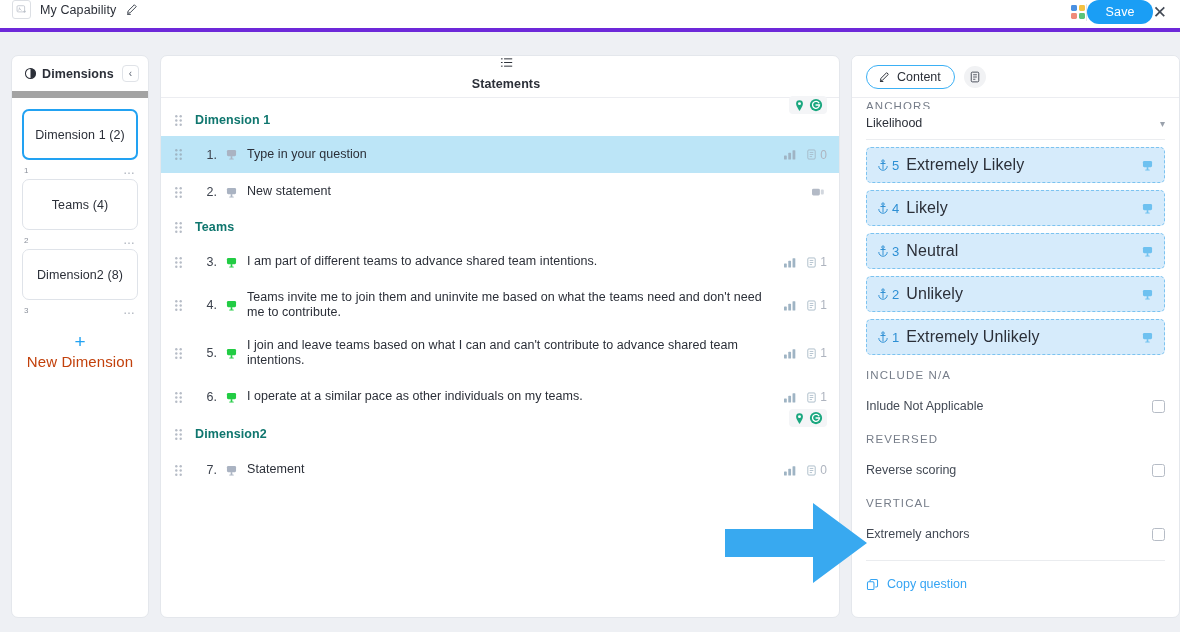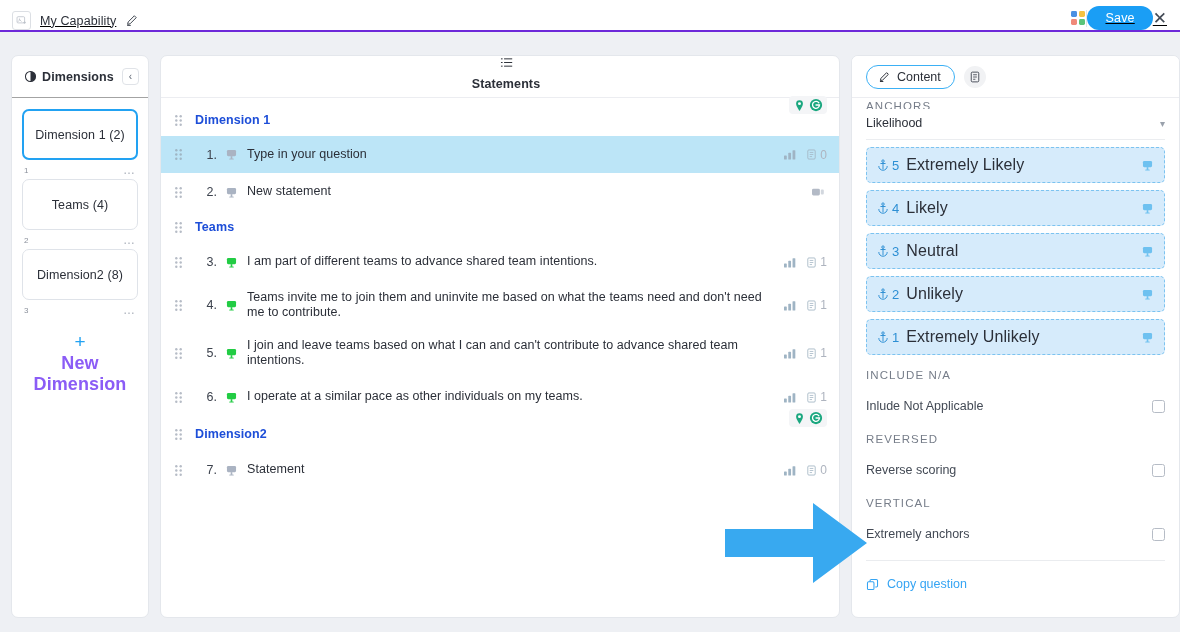--- a/index.html
+++ b/index.html
@@ -7,23 +7,22 @@
     width: 1180px; height: 632px;
     background: #eef0f4;
     font-family: "Liberation Sans", sans-serif;
     overflow: hidden;
   }
 
   
   .topbar {
     position: absolute; left: 0; top: 0; width: 1180px; height: 32px;
     background: #ffffff;
-    display: flex; align-items: flex-end;
-    border-bottom: 2px solid #6d28d9;
-    text-decoration: underline;
+    display: flex; align-items: flex-start;
+    border-bottom: 4px solid #6d28d9;
   }
   .tb-left { display: flex; align-items: center; gap: 9px; padding-left: 12px; }
   .thumb-box {
     width: 19px; height: 19px; border: 1px solid #dcdfe4; border-radius: 3px;
     display: flex; align-items: center; justify-content: center;
     background: #fff;
   }
   .page-title { font-size: 12.5px; color: #2b2f38; font-weight: 400; letter-spacing: .1px; }
   .tb-right { margin-left: auto; display: flex; align-items: center; padding-right: 13px; }
   .tb-divider { width: 1px; height: 17px; background: #e2e5ea; }
@@ -34,21 +33,21 @@
   }
   .close-x { font-size: 17px; color: #434a55; cursor: pointer; line-height: 1; font-weight: 300; }
 
   
   .panel { position: absolute; background: #fff; border: 1px solid #e4e7ec; border-radius: 7px; }
 
   
   .p-dim { left: 11px; top: 55px; width: 138px; height: 563px; overflow: hidden; }
   .dim-head {
     height: 42px; display: flex; align-items: center; gap: 5px;
-    padding: 0 9px 0 12px; border-bottom: 1px solid #a3a3a3;
+    padding: 0 9px 0 12px; border-bottom: 7px solid #a3a3a3;
   }
   .dim-head-title { font-size: 12.5px; font-weight: bold; color: #2b2f38; letter-spacing: .1px; }
   .collapse-btn {
     margin-left: auto; width: 17px; height: 17px; border: 1px solid #e0e3e8;
     border-radius: 4px; display: flex; align-items: center; justify-content: center;
     font-size: 10px; color: #5a6270; cursor: pointer; background: #fff;
   }
   .dim-body { padding: 11px 10px 0 10px; }
   .dim-card {
     height: 51px; border: 1px solid #dfe3e9; border-radius: 7px;
@@ -58,37 +57,37 @@
   }
   .dim-card.sel { border: 2px solid #22a2f2; }
   .dim-meta {
     display: flex; align-items: center; justify-content: space-between;
     padding: 1px 2px 0 2px; height: 19px;
   }
   .dim-idx { font-size: 8px; color: #8a909b; }
   .dim-dots { font-size: 12px; color: #a7adb8; letter-spacing: 1px; cursor: pointer; line-height: 8px; }
   .new-dim { margin-top: 14px; text-align: center; cursor: pointer; }
   .new-dim .plus { font-size: 19px; color: #22a2f2; line-height: 17px; font-weight: 300; }
-  .new-dim .lbl { font-size: 18px; color: #8b5cf6; font-weight: 700; margin-top: 3px; letter-spacing: .1px; }
+  .new-dim .lbl { font-size: 15px; color: #c2410c; font-weight: 400; margin-top: 3px; letter-spacing: .1px; }
 
   
   .p-stm { left: 160px; top: 55px; width: 680px; height: 563px; overflow: hidden; }
   .stm-head {
     height: 42px; display: flex; align-items: center; gap: 8px; padding-left: 12px;
     border-bottom: 1px solid #ecedf1;
     flex-direction: column;
   }
   .stm-head-title { font-size: 12.5px; font-weight: bold; color: #2b2f38; letter-spacing: .1px; }
 
   .row { display: flex; align-items: center; position: relative; padding: 0 12px 0 14px; }
   .row.grp { height: 32px; }
   .row.item { min-height: 36px; }
   .row.sel { background: #bce5f7; }
   .handle { width: 9px; flex: 0 0 9px; display: flex; align-items: center; }
-  .grp-label { font-size: 12.5px; font-weight: bold; color: #1d4ed8; margin-left: 11px; letter-spacing: .1px; }
+  .grp-label { font-size: 12.5px; font-weight: bold; color: #0f766e; margin-left: 11px; letter-spacing: .1px; }
   .num { font-size: 12.5px; color: #3c424d; width: 19px; text-align: right; margin-left: 14px; flex: 0 0 19px; }
   .sicon { margin-left: 8px; flex: 0 0 13px; display: flex; align-items: center; }
   .stext { font-size: 12.5px; color: #2b2f38; margin-left: 9px; line-height: 15.5px; max-width: 530px; letter-spacing: .05px; }
   .rowicons { margin-left: auto; display: flex; align-items: center; gap: 9px; }
   .cnt { font-size: 12px; color: #aeb4bf; }
   .badge-pair {
     position: absolute; right: 12px; display: flex; align-items: center; gap: 3px;
     background: #f4f5f7; border-radius: 4px; padding: 2px 4px;
   }
 

